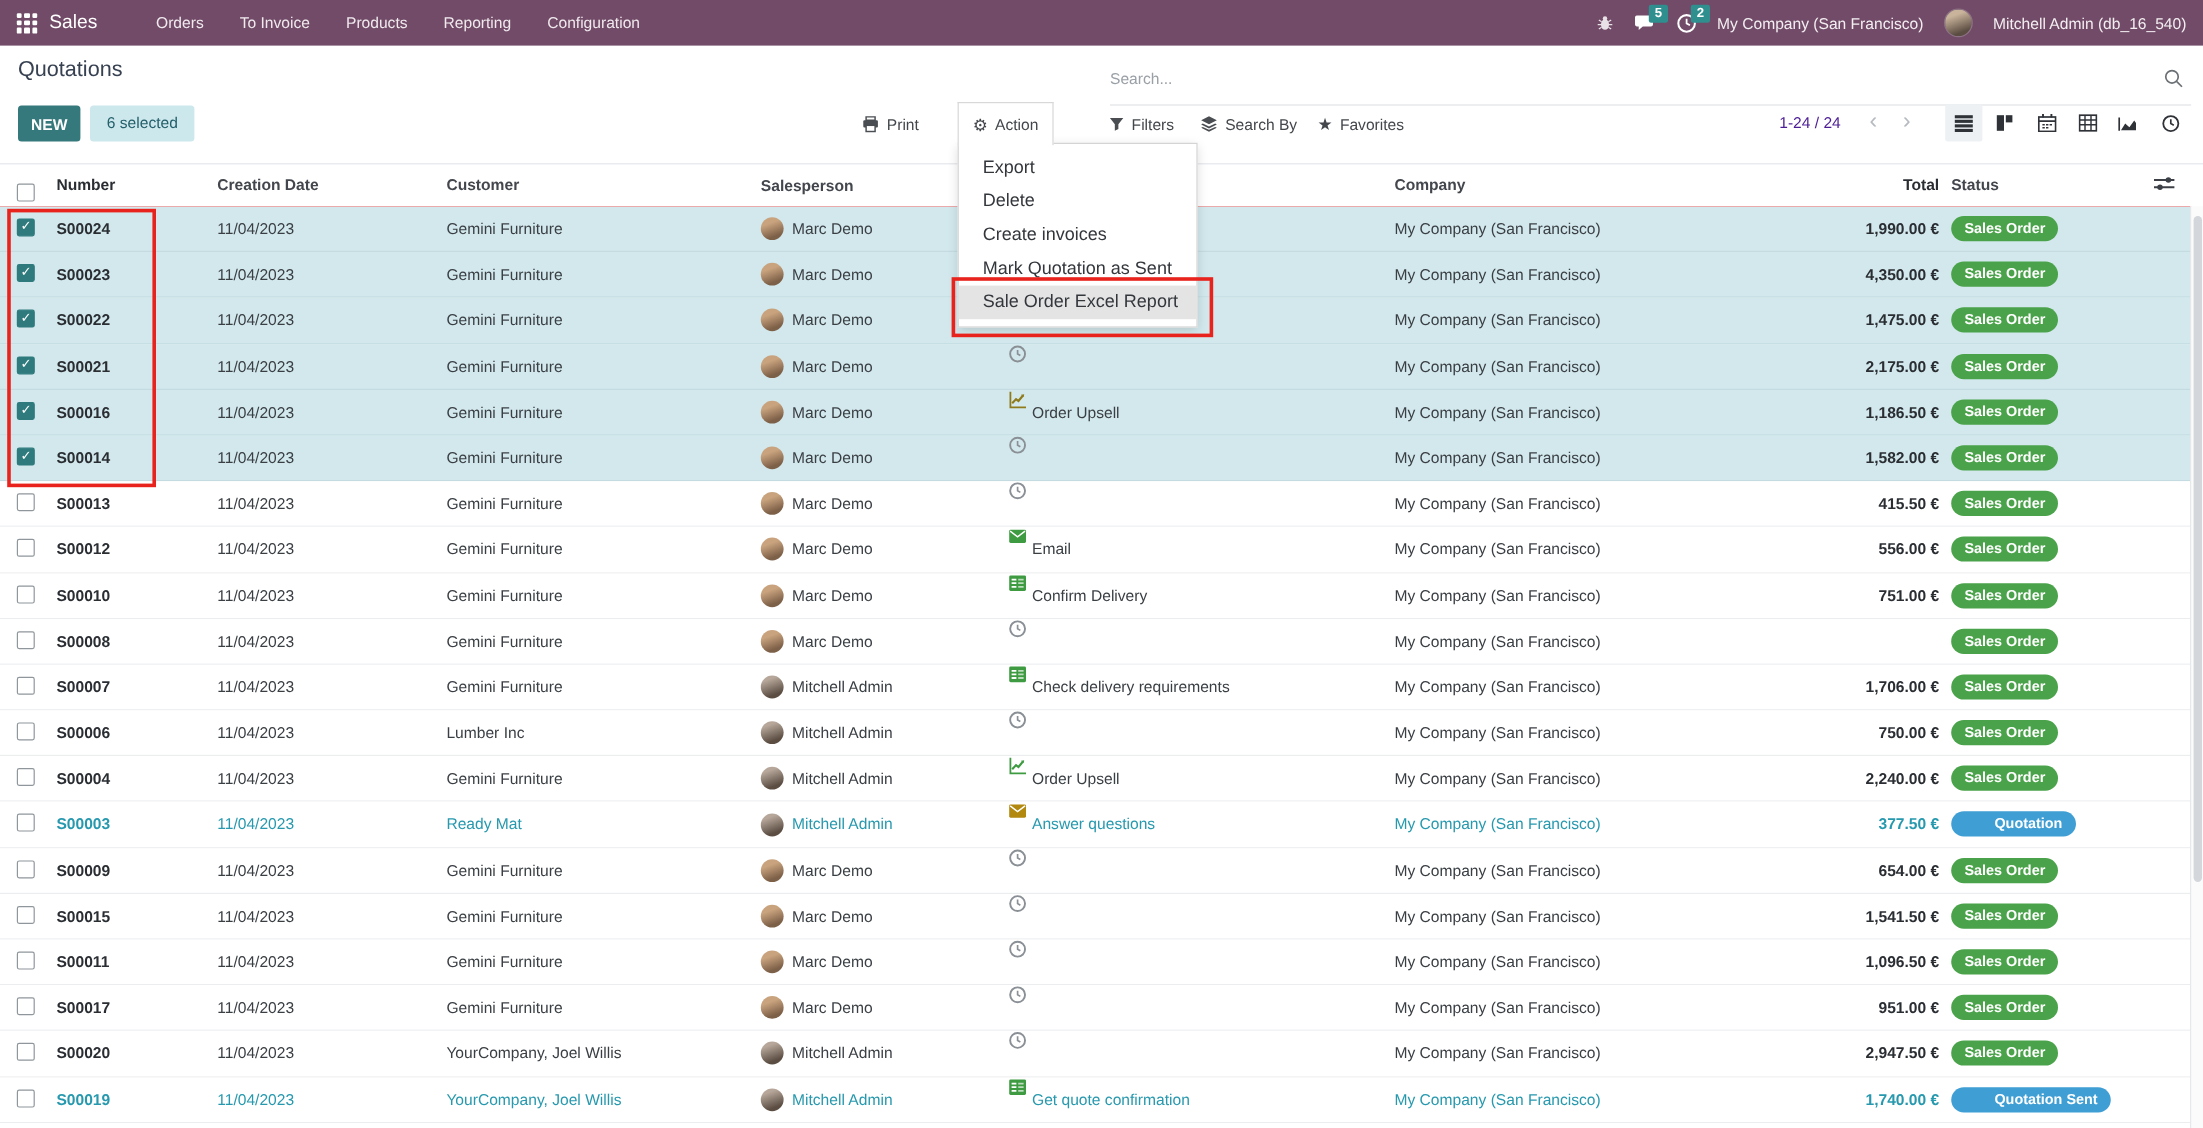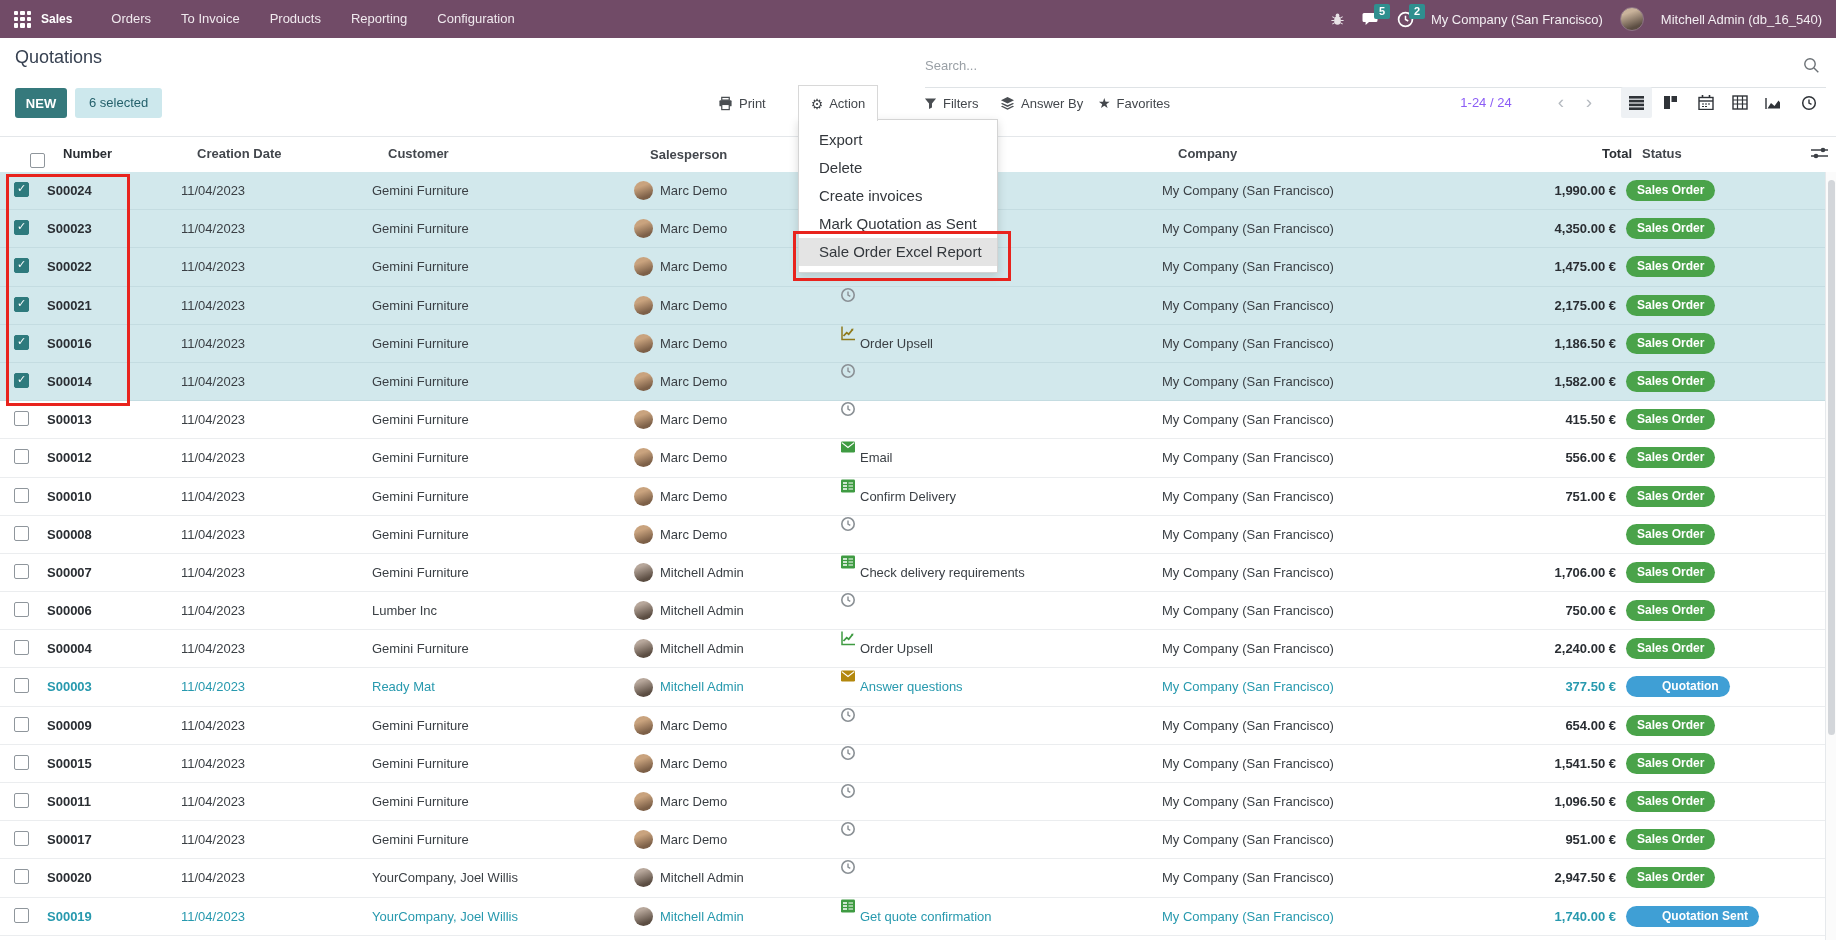--- a/index.html
+++ b/index.html
@@ -6,21 +6,21 @@
   #app{position:relative;width:1836px;height:940px;overflow:hidden;
        font-family:"Liberation Sans",sans-serif;font-size:13px;color:#3a3f44;background:#fff;}
 
   
   #navbar{position:absolute;left:0;top:0;width:100%;height:38px;background:#714B67;
           display:flex;align-items:center;color:#fff;}
   .nav-left{display:flex;align-items:center;gap:0;}
   #apps-grid{width:17px;height:17px;margin:0 10px 0 14px;display:grid;
              grid-template-columns:repeat(3,1fr);gap:2px;}
   #apps-grid i{background:#fff;border-radius:1px;}
-  .app-name{font-size:12px;font-weight:700;margin-right:24px;}
+  .app-name{font-size:16px;font-weight:400;margin-right:34px;}
   .nav-menu{padding:0 15px;font-size:13px;color:#f0e9ee;cursor:pointer;line-height:38px;}
   .nav-right{margin-left:auto;display:flex;align-items:center;gap:17px;padding-right:14px;}
   .nav-ic{position:relative;display:inline-flex;align-items:center;}
   .nav-badge{position:absolute;top:-7px;left:12px;background:#2f8f8f;color:#fff;
              font-size:11px;font-weight:700;padding:1px 5px;border-radius:2px;line-height:13px;}
   .nav-text{font-size:13px;color:#f3eef2;}
   .nav-avatar{width:22px;height:22px;border-radius:50%;
               background:linear-gradient(160deg,#c9b39b 25%,#5b4d42 80%);border:1px solid #8d7485;}
 
   
@@ -39,42 +39,42 @@
           color:#43474c;cursor:pointer;font-size:13px;}
   #btn-print{left:718px;}
   #btn-filters{left:924px;}
   #btn-groupby{left:1000px;}
   #btn-favorites{left:1098px;}
   .glyph{font-size:14px;line-height:14px;}
   #btn-action{position:absolute;left:798px;top:85px;width:78px;height:35px;background:#fff;
               border:1px solid #d8d8d8;border-bottom:none;z-index:45;display:flex;align-items:center;
               justify-content:center;gap:6px;color:#43474c;cursor:pointer;font-size:13px;}
   #pager{position:absolute;left:1438px;top:88px;width:96px;height:30px;line-height:30px;
-         text-align:center;color:#8b5cf6;}
+         text-align:right;color:#4c1d95;}
   .pg-arrow{position:absolute;top:88px;width:22px;height:30px;color:#b5bac0;font-size:19px;
             line-height:28px;text-align:center;cursor:pointer;}
   #pg-prev{left:1550px;} #pg-next{left:1578px;}
   .view-ic{position:absolute;top:87px;width:31px;height:31px;display:flex;align-items:center;
            justify-content:center;color:#2f3338;cursor:pointer;}
   .view-ic.active{background:#eef1f4;border-radius:2px;}
   #cp-divider{position:absolute;left:0;top:136px;width:100%;height:0;border-top:1px solid #e4e7ea;}
 
   
   #action-menu{position:absolute;left:798px;top:119px;width:198px;background:#fff;z-index:40;
                border:1px solid #d4d4d4;box-shadow:0 3px 9px rgba(0,0,0,.15);padding:6px 0;}
   .dd-item{height:28px;line-height:28px;padding-left:20px;font-size:15px;color:#33373c;cursor:pointer;}
   .dd-item.hl{background:#e4e4e4;}
 
   
   .ann{position:absolute;border:3px solid #e8231d;z-index:60;pointer-events:none;}
   #box-rows{left:6px;top:174px;width:118px;height:226px;}
   #box-menu{left:793px;top:231px;width:212px;height:44px;}
 
   
-  #thead{position:absolute;left:16px;top:136px;right:10px;height:36px;border-bottom:6px solid #ef4444;
+  #thead{position:absolute;left:0;top:136px;right:10px;height:36px;border-bottom:6px solid #ef4444;
          font-weight:700;color:#43474d;}
   #thead .cell{line-height:36px;}
   #tbody{position:absolute;left:0;top:172px;right:10px;bottom:0;overflow:hidden;}
   .row{position:relative;height:37.2px;border-bottom:1px solid #ebedef;background:#fff;}
   .row.sel{background:#d2e8ec;border-bottom-color:#c4dce1;}
   .cell{position:absolute;top:0;line-height:37.2px;white-space:nowrap;}
   .c-check{left:14px;top:10px;line-height:normal;}
   .c-number{left:47px;font-weight:700;color:#2a2e33;}
   .c-date{left:181px;}
   .c-customer{left:372px;}
@@ -193,21 +193,21 @@
         <path d="M1 1.5h12L8.6 7v4.2L5.4 12.8V7z" fill="#4a4e52"></path>
       </svg>
     <span>Filters</span>
   </div>
   <div class="cp-btn" id="btn-groupby">
     <svg width="15" height="14" viewBox="0 0 16 15">
         <path d="M8 1 15 4.5 8 8 1 4.5z" fill="#4a4e52"></path>
         <path d="m2.5 7.5-1.5.8L8 11.8l7-3.5-1.5-.8L8 10z" fill="#4a4e52"></path>
         <path d="m2.5 10.5-1.5.8L8 14.8l7-3.5-1.5-.8L8 13z" fill="#4a4e52"></path>
       </svg>
-    <span>Answer By</span>
+    <span>Search By</span>
   </div>
   <div class="cp-btn" id="btn-favorites">
     <span class="glyph">★</span>
     <span>Favorites</span>
   </div>
 
   <span id="pager">1-24 / 24</span>
   <span class="pg-arrow" id="pg-prev">‹</span>
   <span class="pg-arrow" id="pg-next">›</span>
 

